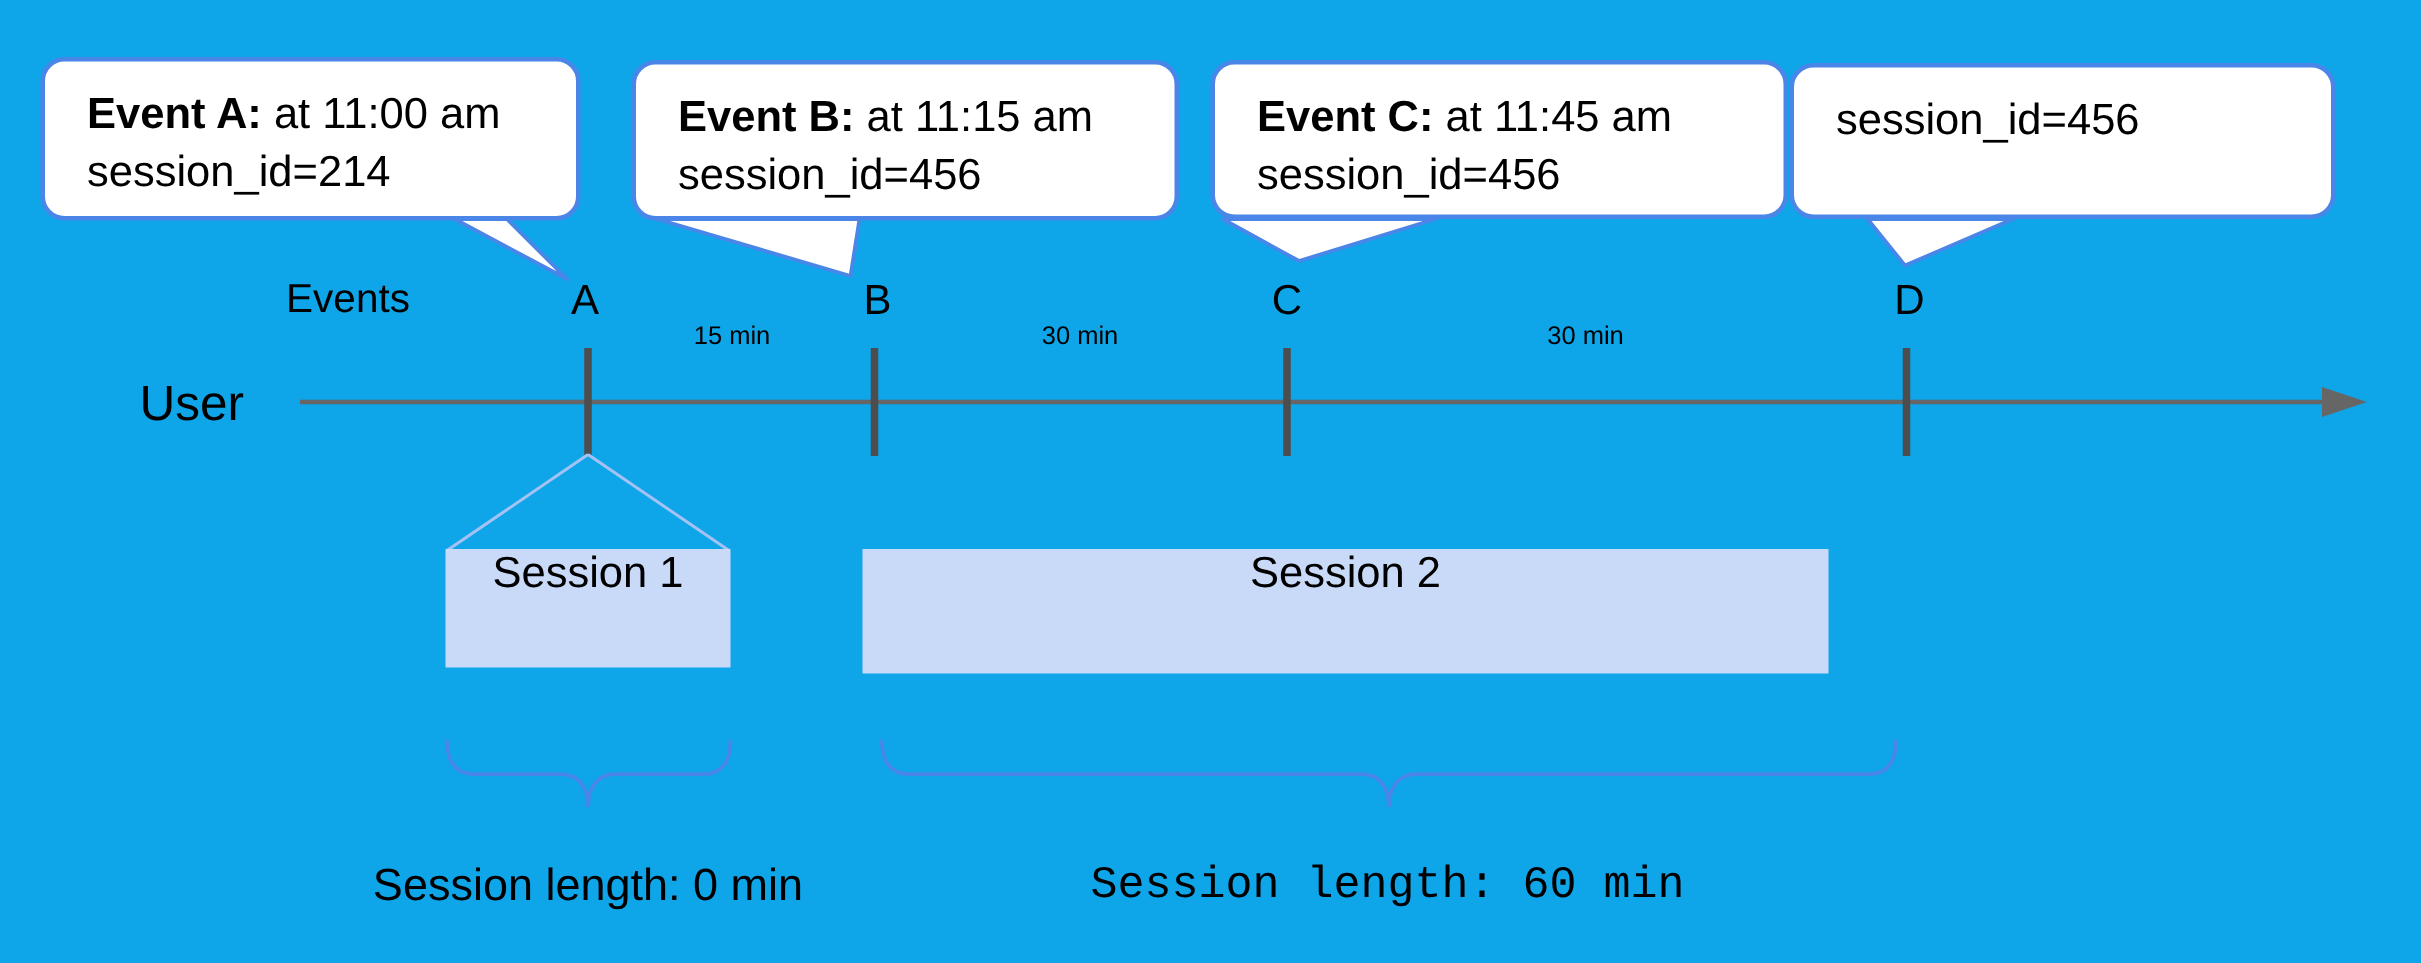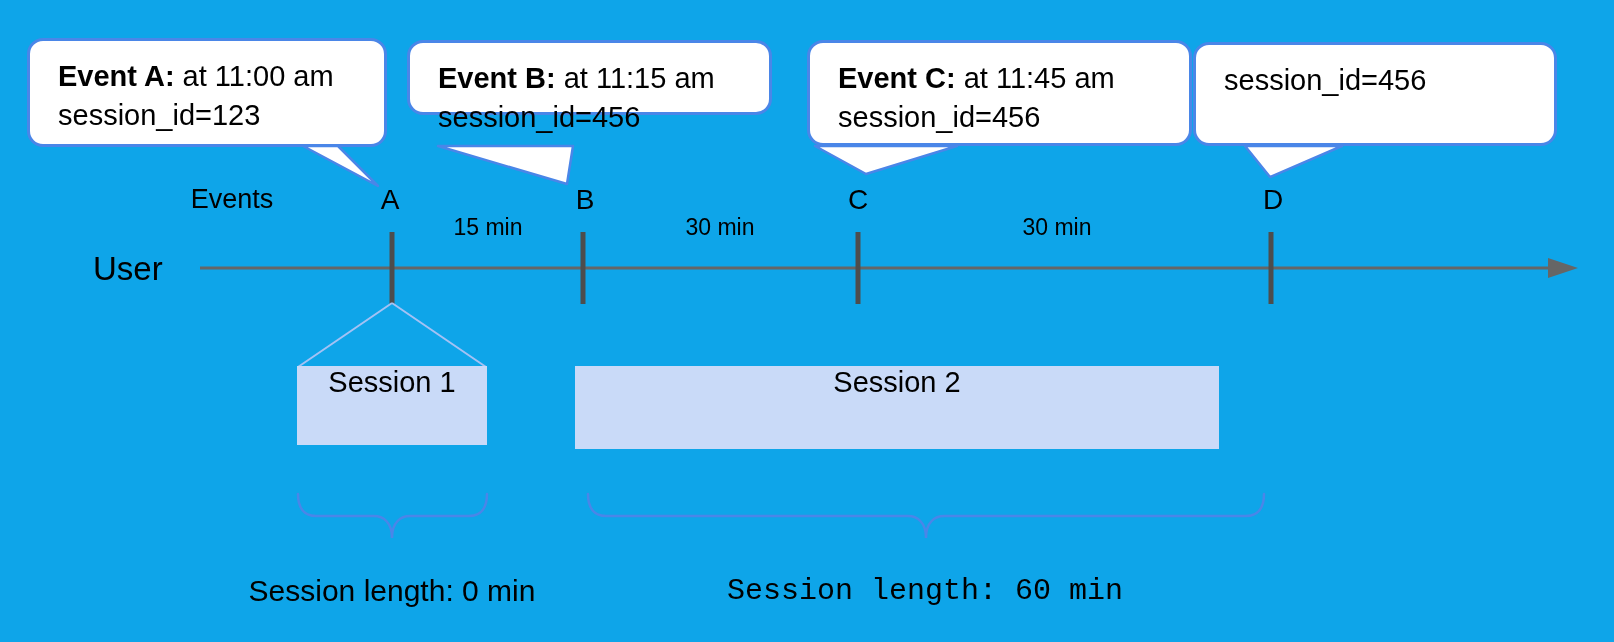--- a/index.html
+++ b/index.html
@@ -18,33 +18,33 @@
     border:3px solid #4a86e8;
     border-radius:16px;
     background:#ffffff;
     font-size:29px;
     line-height:39px;
     padding:16px 0 0 28px;
     z-index:2;
   }
   .bubble b{font-weight:bold;}
   .bubble-a{left:27px;top:38px;width:360px;height:109px;}
-  .bubble-b{left:407px;top:40px;width:365px;height:75px;}
+  .bubble-b{left:421px;top:40px;width:365px;height:107px;}
   .bubble-c{left:807px;top:40px;width:385px;height:106px;}
   .bubble-d{left:1193px;top:42px;width:364px;height:104px;}
   .lbl{position:absolute;white-space:nowrap;}
   .center{transform:translateX(-50%);}
   .events-label{left:232px;top:184px;font-size:27px;}
   .letter{top:184px;font-size:28px;}
   .letter-a{left:390px;}
   .letter-b{left:585px;}
   .letter-c{left:858px;}
   .letter-d{left:1273px;}
   .user-label{left:93px;top:250px;font-size:33px;}
-  .interval{top:214px;font-size:23px;}
+  .interval{top:214px;font-size:17px;}
   .interval-1{left:488px;}
   .interval-2{left:720px;}
   .interval-3{left:1057px;}
   .session-bar{
     position:absolute;
     background:#c9daf8;
     display:flex;align-items:flex-start;justify-content:center;
     font-size:29px;
   }
   .session-1{left:297px;top:366px;width:190px;height:79px;}
@@ -75,21 +75,21 @@
 
     <line x1="392" y1="303" x2="298" y2="367" stroke="#a4c2f4" stroke-width="2"></line>
     <line x1="392" y1="303" x2="486" y2="367" stroke="#a4c2f4" stroke-width="2"></line>
 
     <path d="M 298 494 C 298 509 305 516 316 516 L 374 516 C 383 516 392 522 392 538 C 392 522 401 516 410 516 L 469 516 C 480 516 487 509 487 494" fill="none" stroke="#4a86e8" stroke-width="2.5" stroke-linecap="round"></path>
     <path d="M 588 494 C 588 509 595 516 606 516 L 908 516 C 917 516 926 522 926 538 C 926 522 935 516 944 516 L 1246 516 C 1257 516 1264 509 1264 494" fill="none" stroke="#4a86e8" stroke-width="2.5" stroke-linecap="round"></path>
   </svg>
 
   <div class="bubble bubble-a">
     <div><b>Event A:</b><span> at 11:00 am</span></div>
-    <div>session_id=123</div>
+    <div>session_id=214</div>
   </div>
   <div class="bubble bubble-b">
     <div><b>Event B:</b><span> at 11:15 am</span></div>
     <div>session_id=456</div>
   </div>
   <div class="bubble bubble-c">
     <div><b>Event C:</b><span> at 11:45 am</span></div>
     <div>session_id=456</div>
   </div>
   <div class="bubble bubble-d">

